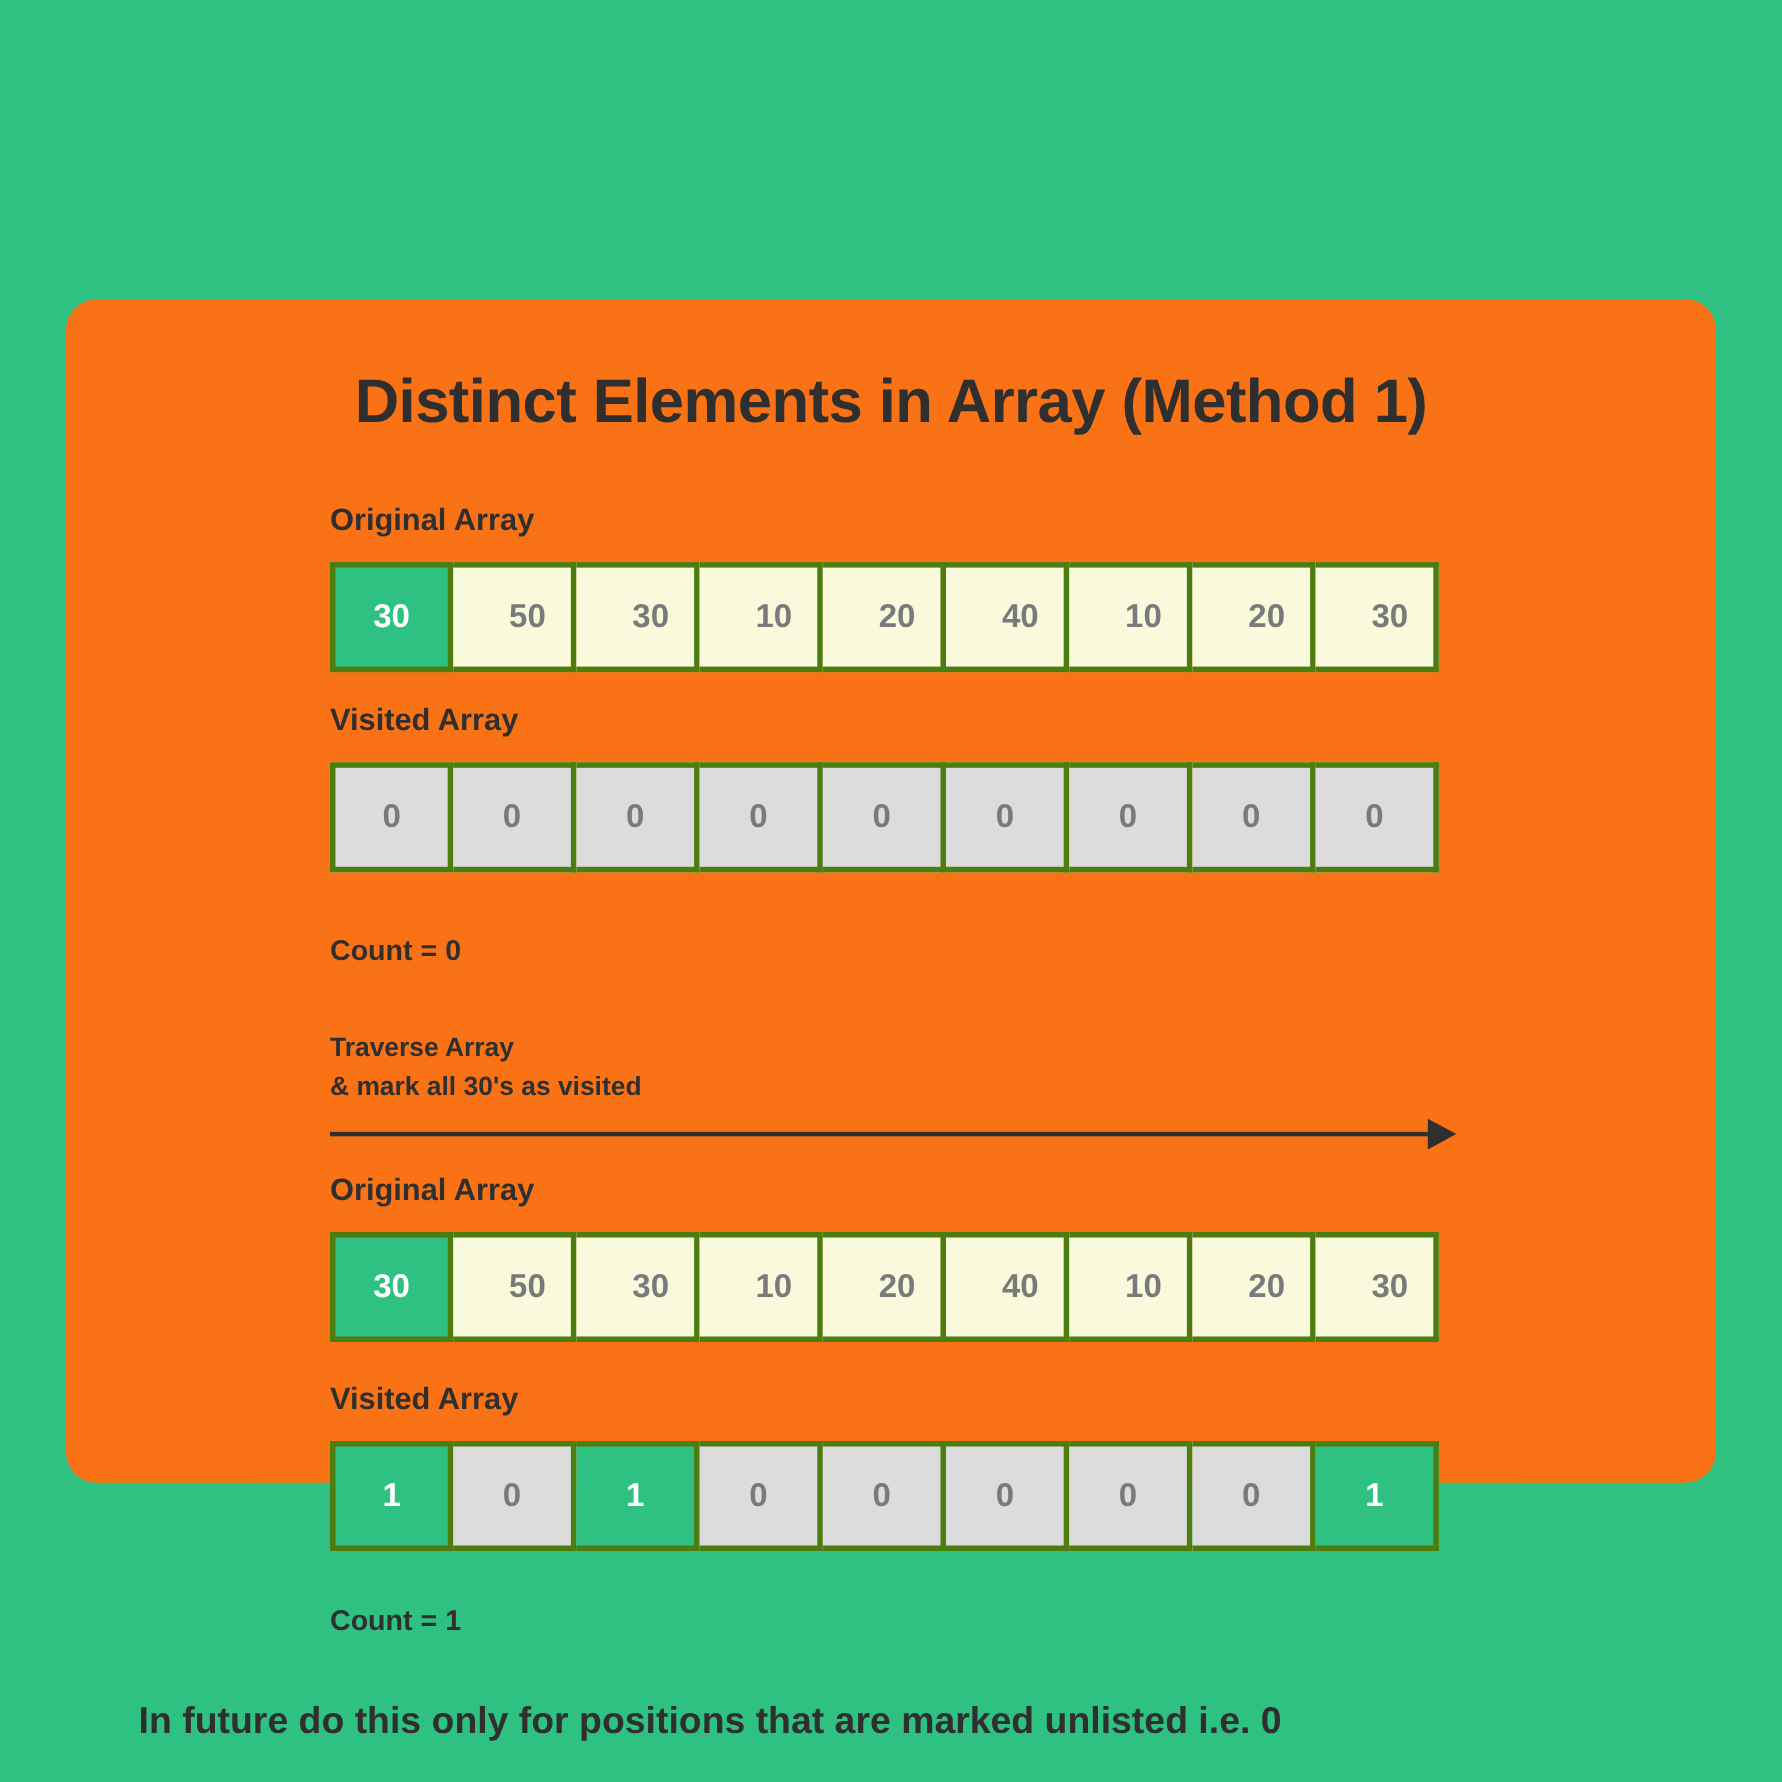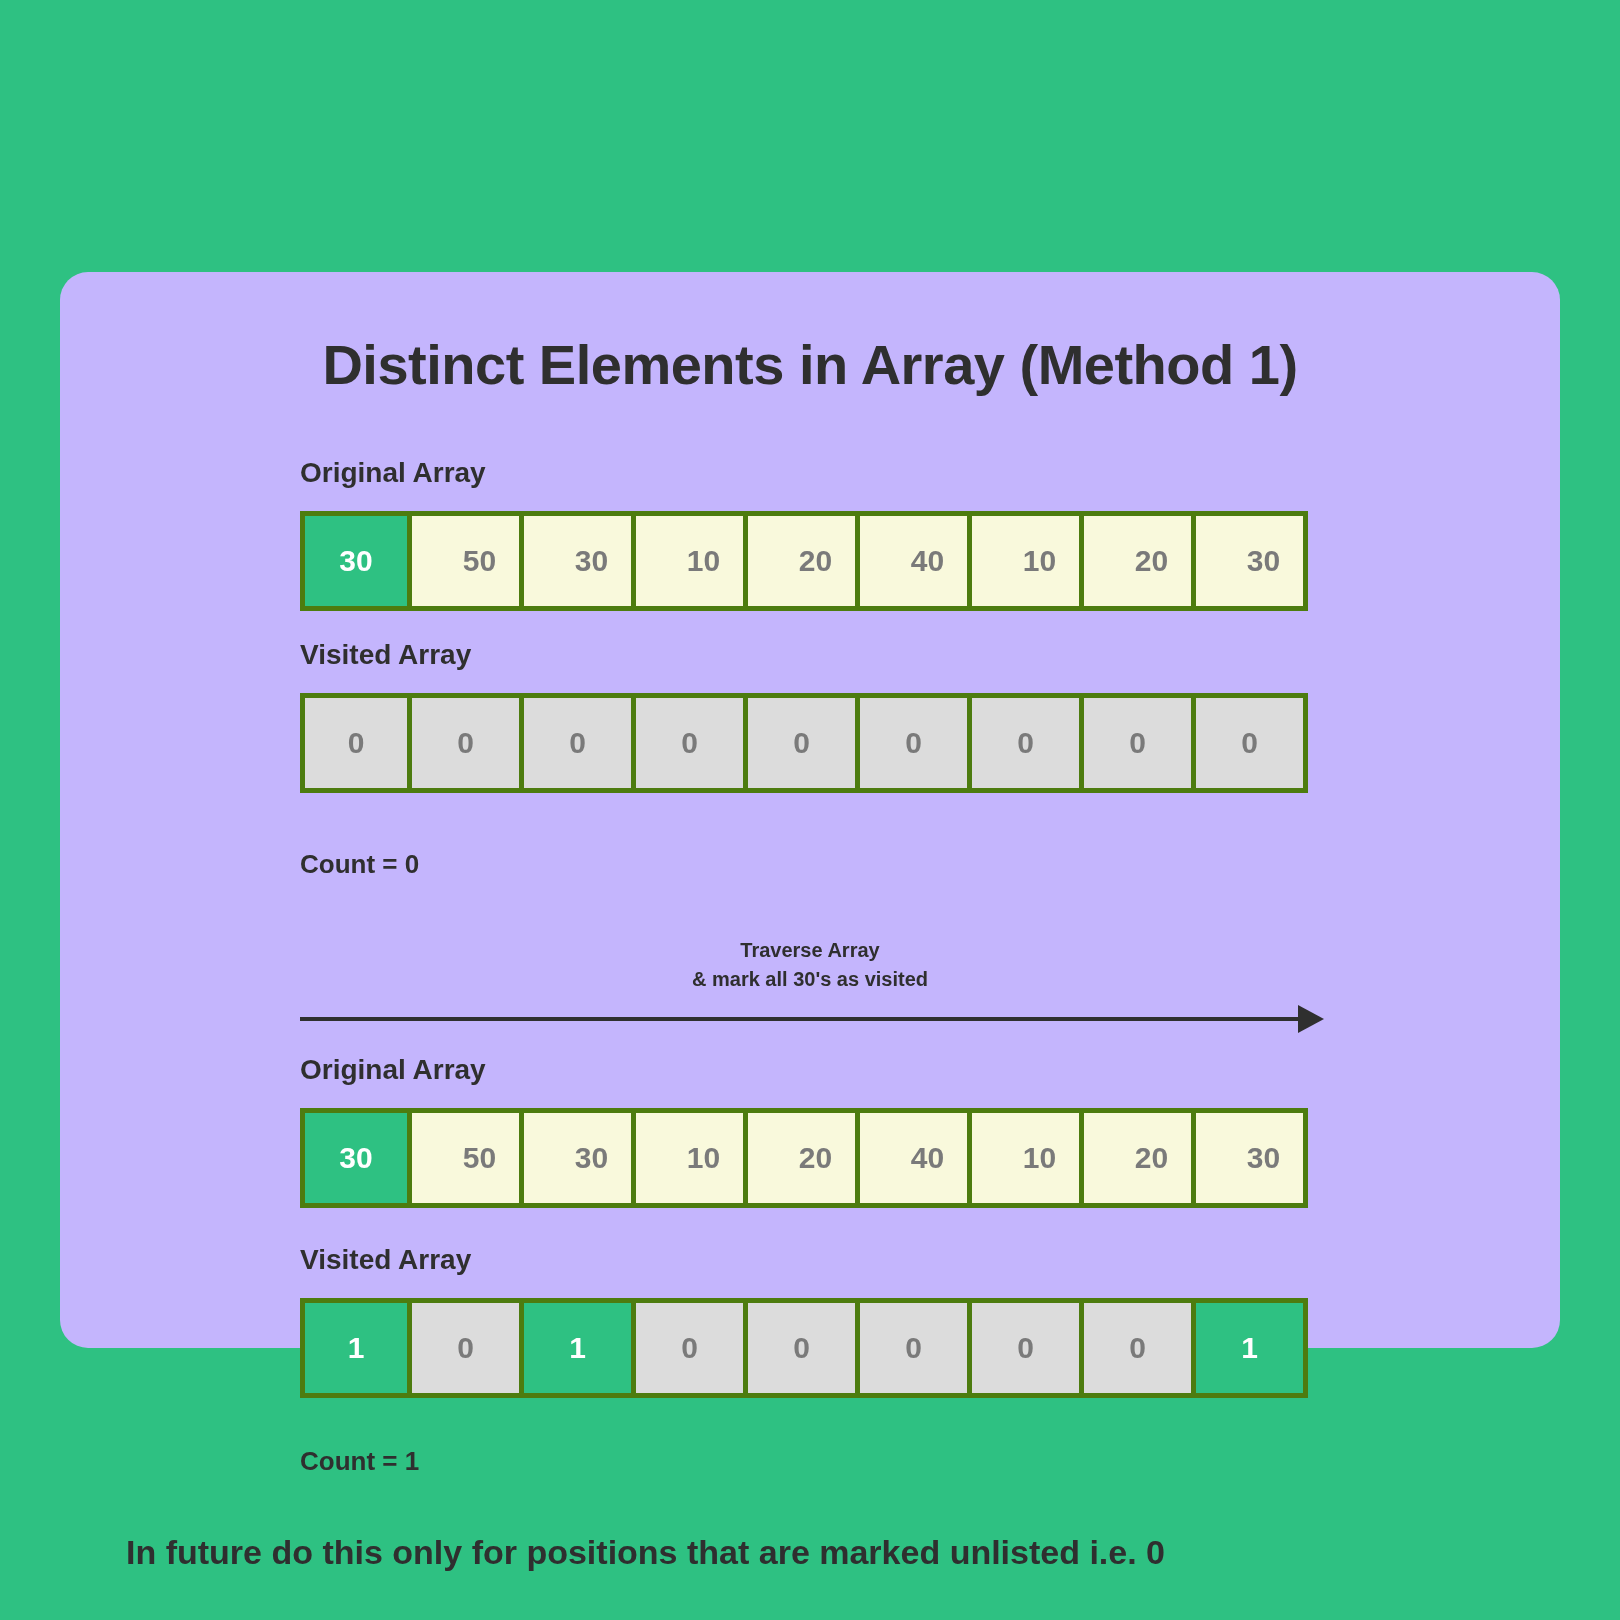--- a/index.html
+++ b/index.html
@@ -7,21 +7,21 @@
   body {
     background: #2ec182;
     font-family: "Segoe UI", "Helvetica Neue", Arial, sans-serif;
     display: flex;
     align-items: center;
     justify-content: center;
   }
   .card {
     width: 1500px;
     height: 1076px;
-    background: #c4b5fd;
+    background: #f97316;
     border-radius: 28px;
     padding: 60px 66px 50px 66px;
   }
   .title {
     font-size: 56px;
     font-weight: 800;
     color: #2f2f2f;
     text-align: center;
     margin-bottom: 60px;
     letter-spacing: -0.5px;
@@ -57,22 +57,22 @@
     font-size: 26px;
     font-weight: 700;
     color: #2f2f2f;
     margin-top: 56px;
   }
   .traverse-block {
     width: 1020px;
     margin: 56px auto 0 auto;
   }
   .traverse-text {
-    text-align: center;
-    font-size: 20px;
+    text-align: left;
+    font-size: 24px;
     font-weight: 600;
     color: #2f2f2f;
     line-height: 1.45;
     margin-bottom: 10px;
   }
   .arrow-wrapper {
     position: relative;
     height: 30px;
     margin: 4px 0 20px 0;
   }

